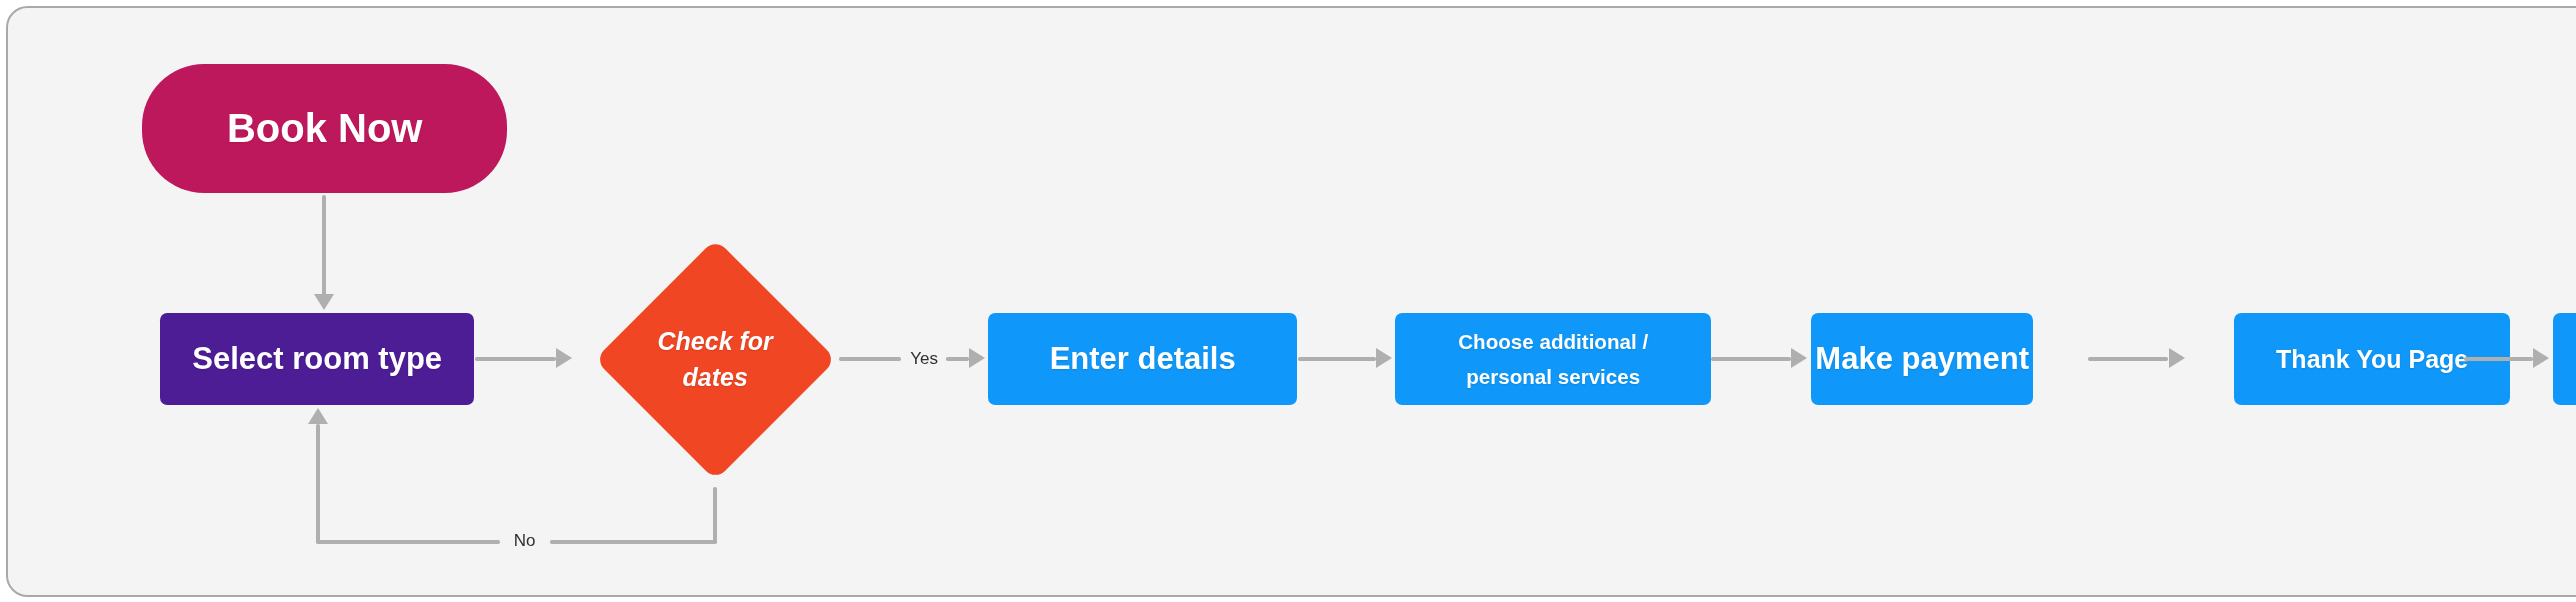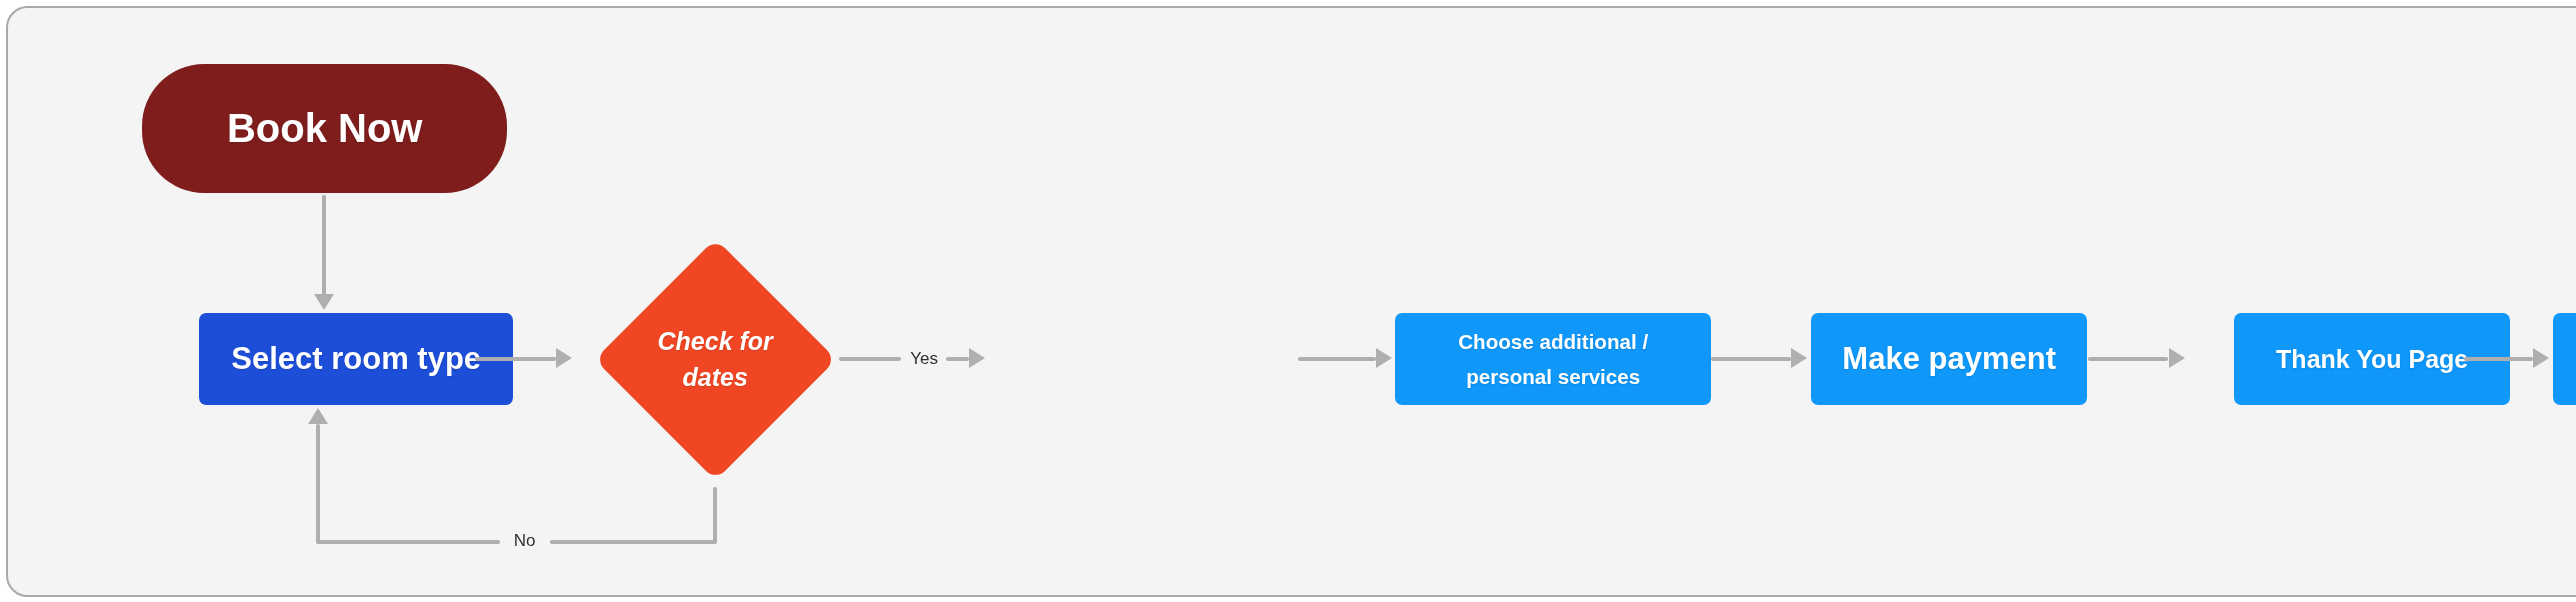--- a/index.html
+++ b/index.html
@@ -37,21 +37,21 @@
   .node-pill {
     left: 134px; top: 56px;
     width: 365px; height: 129px;
     border-radius: 62px;
     font-size: 40px;
   }
   .node-select   { left: 152px;  top: 305px; width: 314px; height: 92px; font-size: 31px; }
   .node-enter    { left: 980px; top: 305px; width: 309px; height: 92px; font-size: 31px; }
   .node-choose   { left: 1387px; top: 305px; width: 316px; height: 92px; font-size: 20.6px; line-height: 35px; }
   .node-choose .node-label { max-width: 268px; }
-  .node-payment  { left: 1803px; top: 305px; width: 276px; height: 92px; font-size: 31px; }
+  .node-payment  { left: 1803px; top: 305px; width: 222px; height: 92px; font-size: 31px; }
   .node-thankyou { left: 2180px; top: 305px; width: 276px; height: 92px; font-size: 25px; }
   .node-exit     { left: 2545px; top: 305px; width: 277px; height: 92px; font-size: 31px; }
 
   .diamond-wrap { position: absolute; left: 586px; top: 230px; width: 242px; height: 242px; }
   .diamond-shape {
     position: absolute;
     left: 36px; top: 36px;
     width: 171px; height: 171px;
     transform: rotate(45deg);
     border-radius: 13.4px;
@@ -132,33 +132,36 @@
   .c-no-h-right{ left: 542px; top: 532px; width: 167px; }
   .c-no-h-left { left: 308px;  top: 532px; width: 184px; }
   .c-no-up     { left: 308px;  top: 416px;  height: 119px; }
   .c-no-head   { left: 300px;  top: 400px; }
 </style>
 </head>
 <body>
 
 <div class="canvas-frame">
 
-  <div class="node node-pill" style="background-color: #7f1d1d;">
+  <div class="node node-pill" style="background-color: #be185d;">
     <span class="node-label">Book Now</span>
   </div>
 
-  <div class="node node-select" style="background-color: #1d4ed8; margin-left: 39px;">
+  <div class="node node-select" style="background-color: #4c1d95;">
     <span class="node-label">Select room type</span>
   </div>
 
   <div class="diamond-wrap">
     <div class="diamond-shape" style="background-color: rgb(240, 70, 36);"></div>
     <div class="diamond-label">Check for dates</div>
   </div>
 
+  <div class="node node-enter" style="background-color: rgb(15, 152, 249);">
+    <span class="node-label">Enter details</span>
+  </div>
 
   <div class="node node-choose" style="background-color: rgb(15, 152, 249);">
     <span class="node-label">Choose additional / personal services</span>
   </div>
 
   <div class="node node-payment" style="background-color: rgb(15, 152, 249);">
     <span class="node-label">Make payment</span>
   </div>
 
   <div class="node node-thankyou" style="background-color: rgb(15, 152, 249); margin-left: 46px;">

